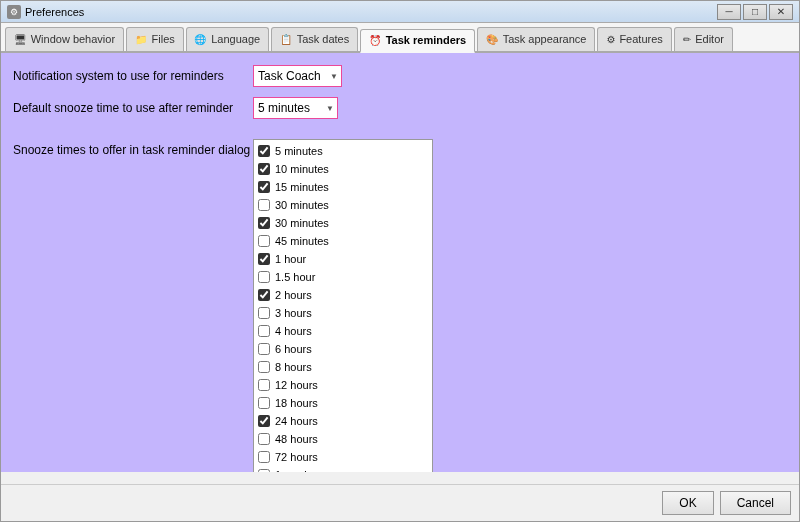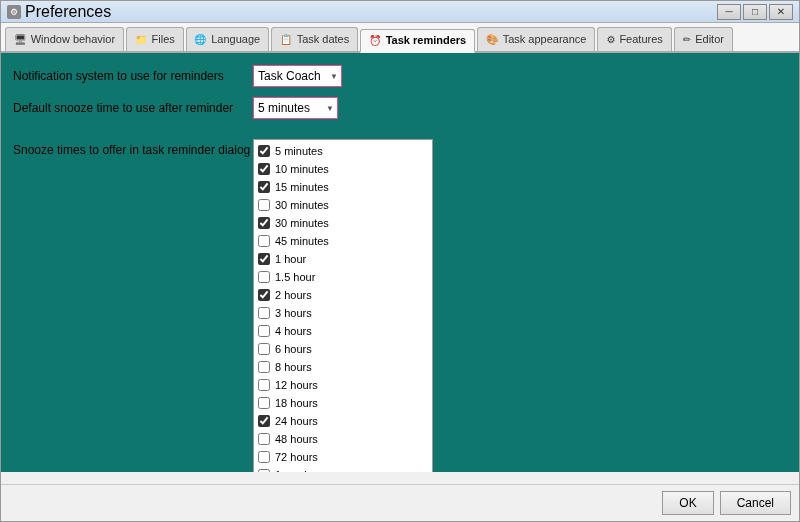--- a/index.html
+++ b/index.html
@@ -34,21 +34,21 @@
       margin-right: 4px;
       background: #888;
       border-radius: 2px;
       display: inline-flex;
       align-items: center;
       justify-content: center;
       font-size: 9px;
       color: white;
     }
     .title-bar-text {
-      font-size: 16px;
+      font-size: 11px;
       font-weight: normal;
       flex: 1;
       color: #000;
     }
     .title-bar-controls {
       display: flex;
       gap: 2px;
     }
     .title-btn {
       width: 24px;
@@ -95,21 +95,21 @@
       color: #000;
     }
     .tab-icon {
       margin-right: 4px;
       font-size: 10px;
     }
 
     .content {
       flex: 1;
       padding: 12px;
-      background: #0f766e;
+      background: #c4b5fd;
       overflow: hidden;
     }
 
     .form-row {
       display: flex;
       align-items: center;
       margin-bottom: 10px;
     }
     .form-label {
       color: #000;

